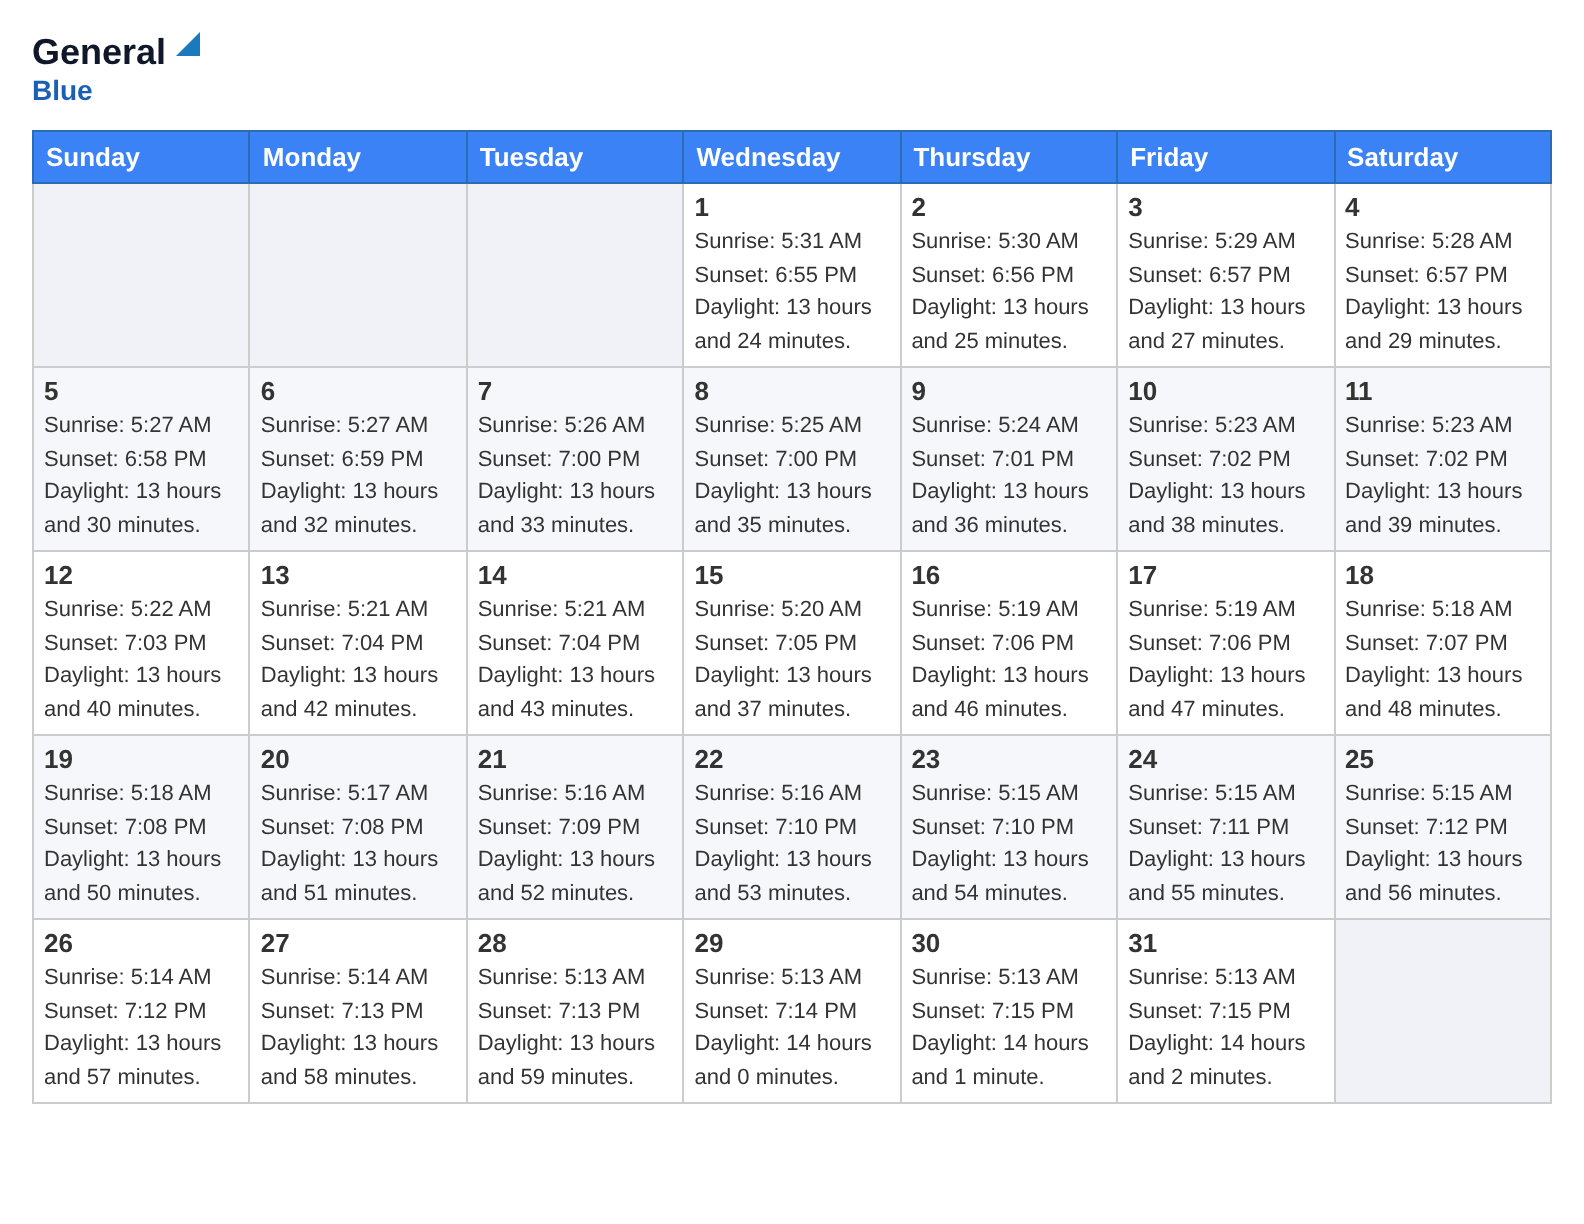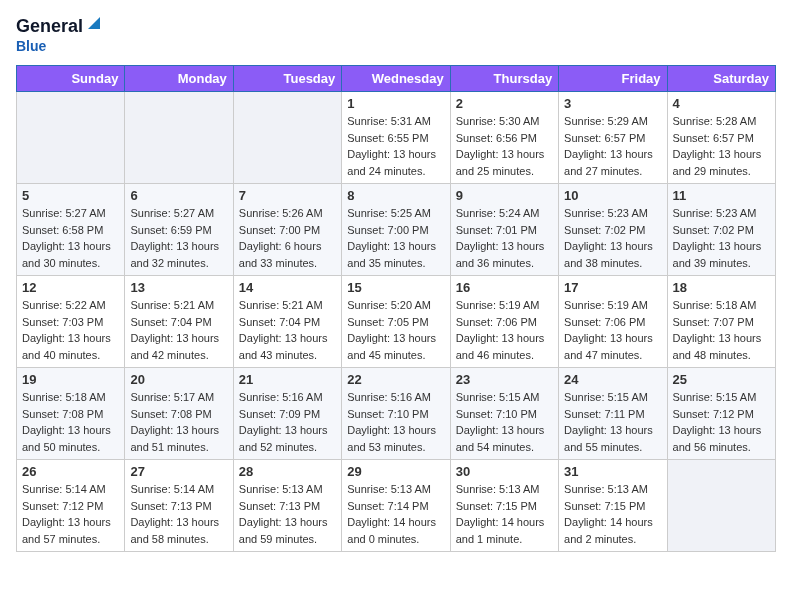--- a/index.html
+++ b/index.html
@@ -36,23 +36,23 @@
     .location-title {
       font-size: 16px;
       color: #555;
     }
     .calendar {
       width: 100%;
       border-collapse: collapse;
       border: 1px solid #ccc;
     }
     .calendar th {
-      background-color: #8b5cf6;
+      background-color: #3b82f6;
       color: #fff;
-      text-align: right;
+      text-align: left;
       padding: 5px 6px;
       font-size: 13px;
       border: 1px solid #2a6db5;
     }
     .calendar td {
       vertical-align: top;
       padding: 4px 5px;
       border: 1px solid #ccc;
       width: 108px;
       min-height: 80px;
@@ -160,21 +160,21 @@
             <div>Sunrise: 5:27 AM</div>
             <div>Sunset: 6:59 PM</div>
             <div>Daylight: 13 hours and 32 minutes.</div>
           </div>
         </td>
         <td>
           <div class="day-num">7</div>
           <div class="day-info">
             <div>Sunrise: 5:26 AM</div>
             <div>Sunset: 7:00 PM</div>
-            <div>Daylight: 6 hours and 33 minutes.</div>
+            <div>Daylight: 13 hours and 33 minutes.</div>
           </div>
         </td>
         <td>
           <div class="day-num">8</div>
           <div class="day-info">
             <div>Sunrise: 5:25 AM</div>
             <div>Sunset: 7:00 PM</div>
             <div>Daylight: 13 hours and 35 minutes.</div>
           </div>
         </td>
@@ -226,21 +226,21 @@
             <div>Sunrise: 5:21 AM</div>
             <div>Sunset: 7:04 PM</div>
             <div>Daylight: 13 hours and 43 minutes.</div>
           </div>
         </td>
         <td>
           <div class="day-num">15</div>
           <div class="day-info">
             <div>Sunrise: 5:20 AM</div>
             <div>Sunset: 7:05 PM</div>
-            <div>Daylight: 13 hours and 45 minutes.</div>
+            <div>Daylight: 13 hours and 37 minutes.</div>
           </div>
         </td>
         <td>
           <div class="day-num">16</div>
           <div class="day-info">
             <div>Sunrise: 5:19 AM</div>
             <div>Sunset: 7:06 PM</div>
             <div>Daylight: 13 hours and 46 minutes.</div>
           </div>
         </td>

